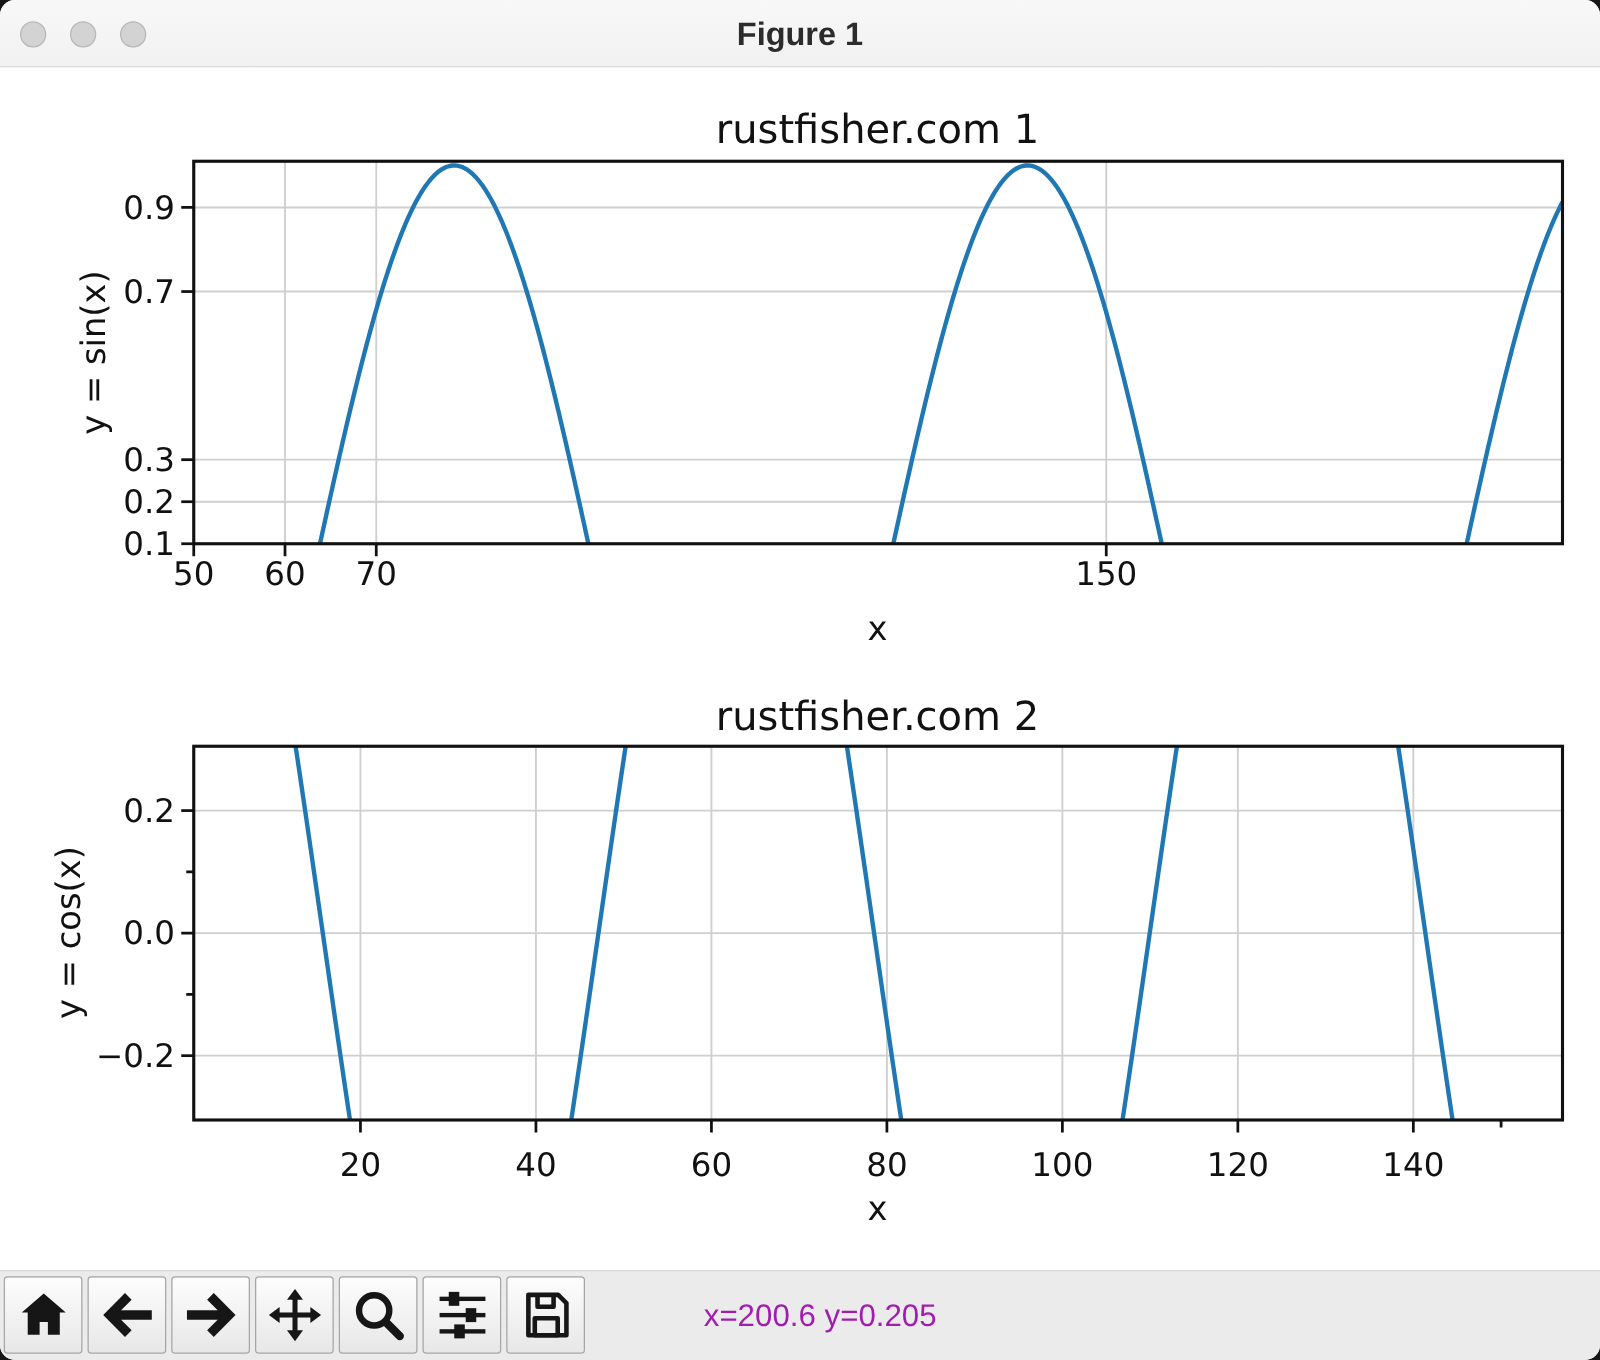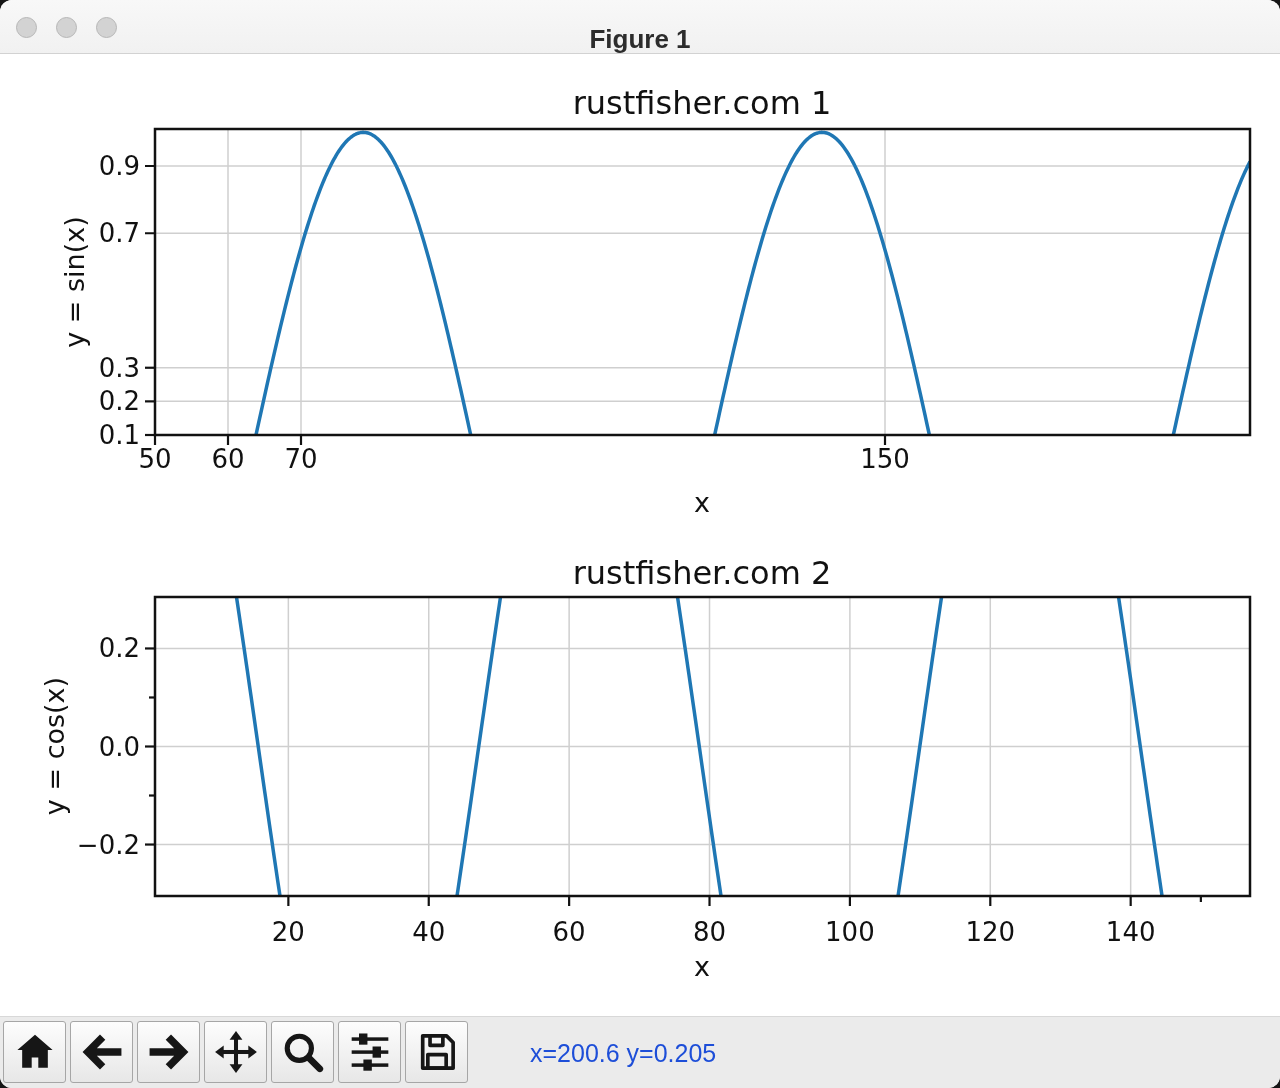--- a/index.html
+++ b/index.html
@@ -2,33 +2,33 @@
 <html><head>
 <meta charset="utf-8">
 <style>
   html,body{margin:0;padding:0;background:#161616;}
   .window{position:relative;width:1280px;height:1088px;border-radius:12px;overflow:hidden;
           background:#ffffff;font-family:"Liberation Sans",sans-serif;}
   .titlebar{position:absolute;left:0;top:0;width:100%;height:54px;
             background:linear-gradient(#f8f8f8,#f1f1f1);border-bottom:1px solid #d2d2d2;box-sizing:border-box;}
   .lights{position:absolute;left:16px;top:17px;display:flex;gap:19px;}
   .light{width:21px;height:21px;border-radius:50%;background:#d3d3d3;border:1px solid #b7b7b7;box-sizing:border-box;}
-  .wtitle{position:absolute;left:0;right:0;top:12px;height:54px;line-height:54px;text-align:center;
+  .wtitle{position:absolute;left:0;right:0;top:0;height:54px;line-height:54px;text-align:center;
           font-size:26px;font-weight:bold;color:#2c2c2c;}
   .canvas{position:absolute;left:0;top:54px;width:1280px;height:962px;background:#ffffff;}
   .canvas svg{display:block;}
   .toolbar{position:absolute;left:0;top:1016px;width:100%;height:72px;background:#ebebeb;
            border-top:1px solid #d8d8d8;box-sizing:border-box;}
   .tbtns{position:absolute;left:3px;top:4px;display:flex;gap:4px;}
   .tbtn{width:63px;height:62px;border:1px solid #a6a6a6;border-radius:3px;
         background:linear-gradient(#fdfdfd,#e7e7e7);display:flex;align-items:center;justify-content:center;
         box-sizing:border-box;padding:0;}
   .tbtn svg{width:44px;height:44px;}
-  .status{position:absolute;left:530px;top:50%;transform:translateY(-50%);
-          font-size:25px;color:#1d4ed8;white-space:pre;}
+  .status{position:absolute;left:563px;top:50%;transform:translateY(-50%);
+          font-size:25px;color:#a21caf;white-space:pre;}
   text{font-family:"DejaVu Sans",sans-serif;}
 </style>
 </head>
 <body>
 
 <div class="window">
 
   <div class="titlebar">
     <div class="lights">
       <span class="light"></span>

